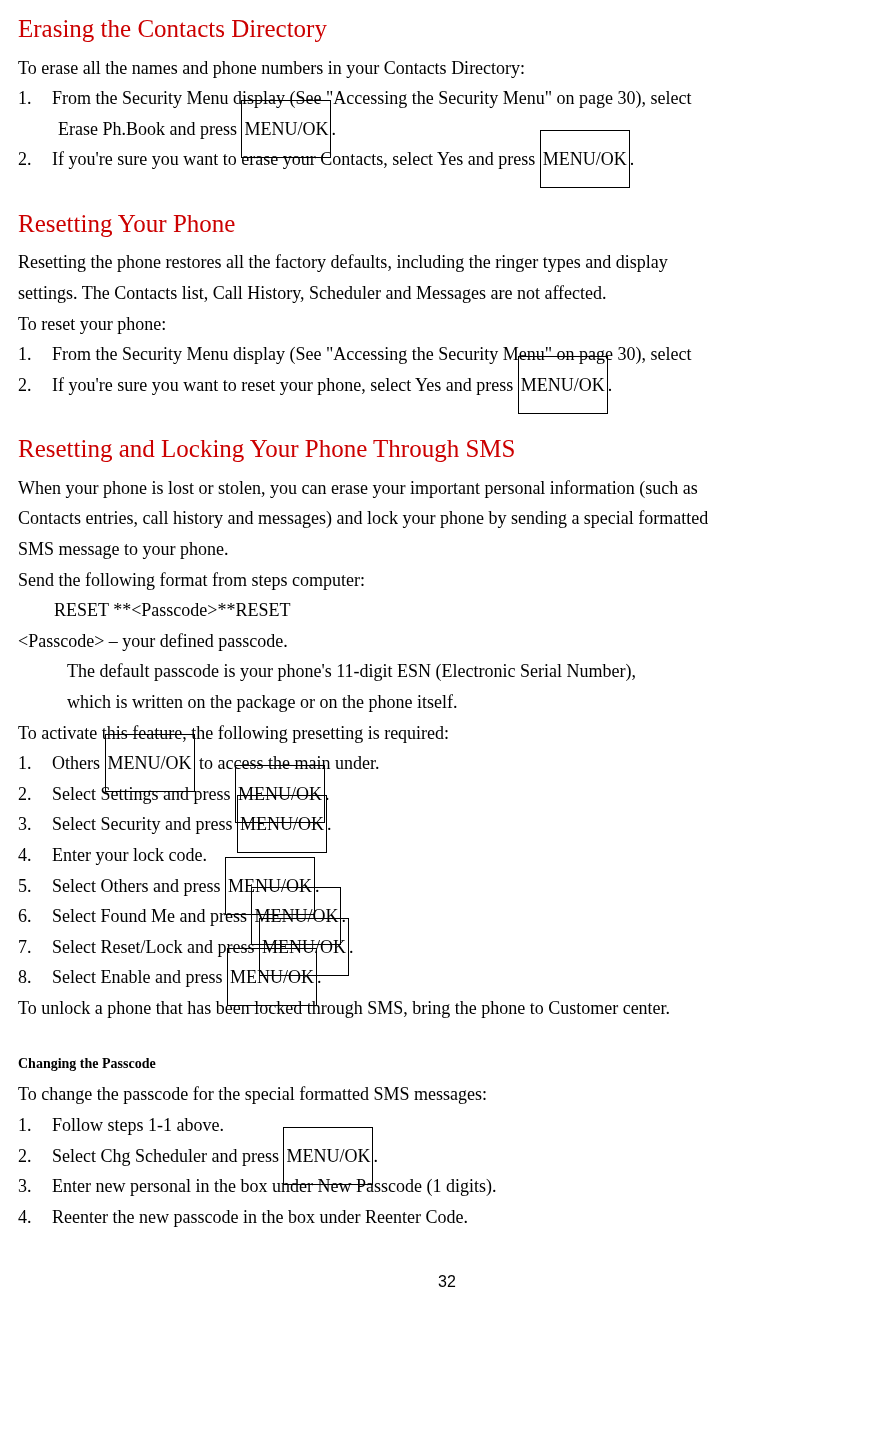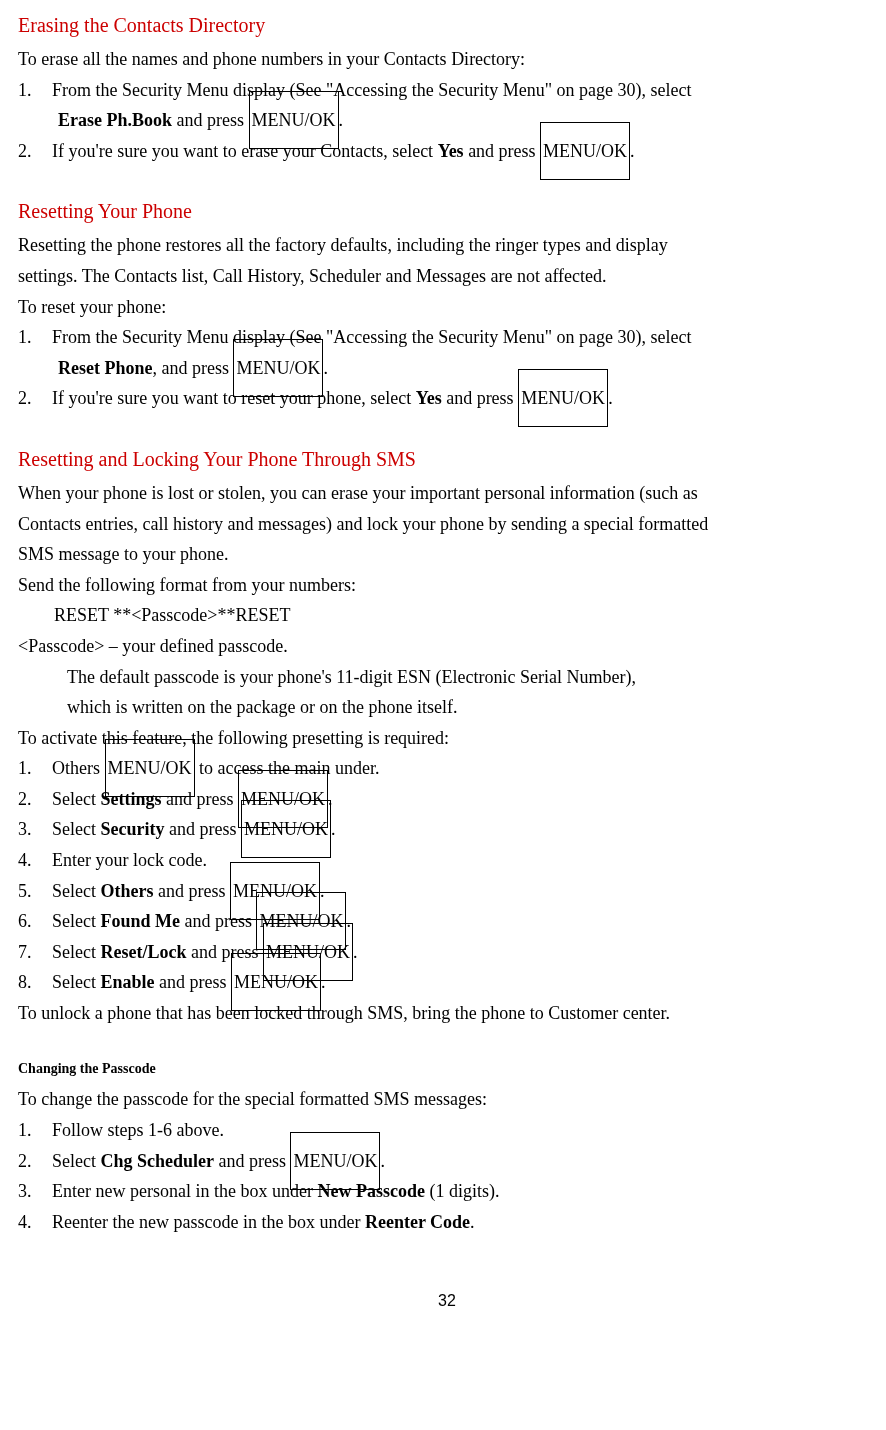--- a/index.html
+++ b/index.html
@@ -6,21 +6,21 @@
       font-family: Georgia, 'Times New Roman', serif;
       font-size: 18px;
       line-height: 1.7;
       color: #000;
       margin: 0;
       padding: 8px 10px 20px 18px;
       width: 858px;
     }
     .section-title {
       color: #cc0000;
-      font-size: 20px;
+      font-size: 25px;
       margin: 0 0 2px 0;
     }
     .subsection-title {
       font-weight: bold;
       font-size: 14px;
       margin: 0;
     }
     p {
       margin: 0;
     }
@@ -38,36 +38,36 @@
     .item-text {
       flex: 1;
     }
     .indent-sub {
       margin-left: 40px;
     }
     .indent-passcode {
       margin-left: 49px;
     }
     .bold {
-      font-weight: bold;
+      font-weight: normal;
       margin-top: 28px;
     }
     .key {
       border: 1px solid #000;
       padding: 18px 2px;
     }
     .spacer {
       height: 28px;
     }
     .small-spacer {
       height: 4px;
     }
     .page-num {
       text-align: center;
-      margin-top: 50px;
+      margin-top: 36px;
       font-family: Arial, sans-serif;
       font-size: 16px;
     }
   </style>
 </head>
 <body>
 
 <p class="section-title">Erasing the Contacts Directory</p>
 <p>To erase all the names and phone numbers in your Contacts Directory:</p>
 <div class="list">
@@ -86,34 +86,33 @@
 
 <p class="section-title">Resetting Your Phone</p>
 <p>Resetting the phone restores all the factory defaults, including the ringer types and display</p>
 <p>settings. The Contacts list, Call History, Scheduler and Messages are not affected.</p>
 <p>To reset your phone:</p>
 <div class="list">
   <div class="item">
     <span class="item-num">1.</span>
     <span class="item-text">From the Security Menu display (See "Accessing the Security Menu" on page 30), select</span>
   </div>
-  <p class="indent-sub"><span class="bold">Reset Phone</span><span>, and press </span><span class="key">MENU/OK</span><span>.</span></p>
   <div class="item">
     <span class="item-num">2.</span>
     <span class="item-text"><span>If you're sure you want to reset your phone, select </span><span class="bold">Yes</span><span> and press </span><span class="key">MENU/OK</span><span>.</span></span>
   </div>
 </div>
 
 <div class="spacer"></div>
 
 <p class="section-title">Resetting and Locking Your Phone Through SMS</p>
 <p>When your phone is lost or stolen, you can erase your important personal information (such as</p>
 <p>Contacts entries, call history and messages) and lock your phone by sending a special formatted</p>
 <p>SMS message to your phone.</p>
-<p>Send the following format from your numbers:</p>
+<p>Send the following format from steps computer:</p>
 <p>　　RESET **&lt;Passcode&gt;**RESET</p>
 <p>&lt;Passcode&gt; – your defined passcode.</p>
 <p class="indent-passcode">The default passcode is your phone's 11-digit ESN (Electronic Serial Number),</p>
 <p class="indent-passcode">which is written on the package or on the phone itself.</p>
 <p>To activate this feature, the following presetting is required:</p>
 <div class="list">
   <div class="item">
     <span class="item-num">1.</span>
     <span class="item-text"><span>Others </span><span class="key">MENU/OK</span><span> to access the main under.</span></span>
   </div>
@@ -149,21 +148,21 @@
 <p>To unlock a phone that has been locked through SMS, bring the phone to Customer center.</p>
 
 <div class="spacer"></div>
 
 <p class="subsection-title">Changing the Passcode</p>
 <div class="small-spacer"></div>
 <p>To change the passcode for the special formatted SMS messages:</p>
 <div class="list">
   <div class="item">
     <span class="item-num">1.</span>
-    <span class="item-text">Follow steps 1-6 above.</span>
+    <span class="item-text">Follow steps 1-1 above.</span>
   </div>
   <div class="item">
     <span class="item-num">2.</span>
     <span class="item-text"><span>Select </span><span class="bold">Chg Scheduler</span><span> and press </span><span class="key">MENU/OK</span><span>.</span></span>
   </div>
   <div class="item">
     <span class="item-num">3.</span>
     <span class="item-text"><span>Enter new personal in the box under </span><span class="bold">New Passcode</span><span> (1 digits).</span></span>
   </div>
   <div class="item">

